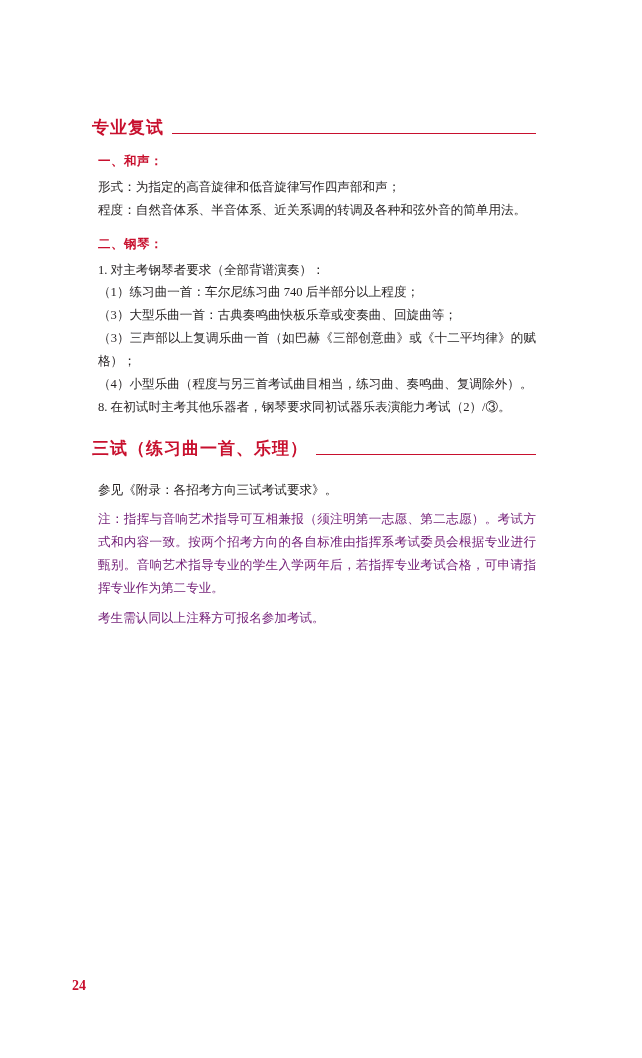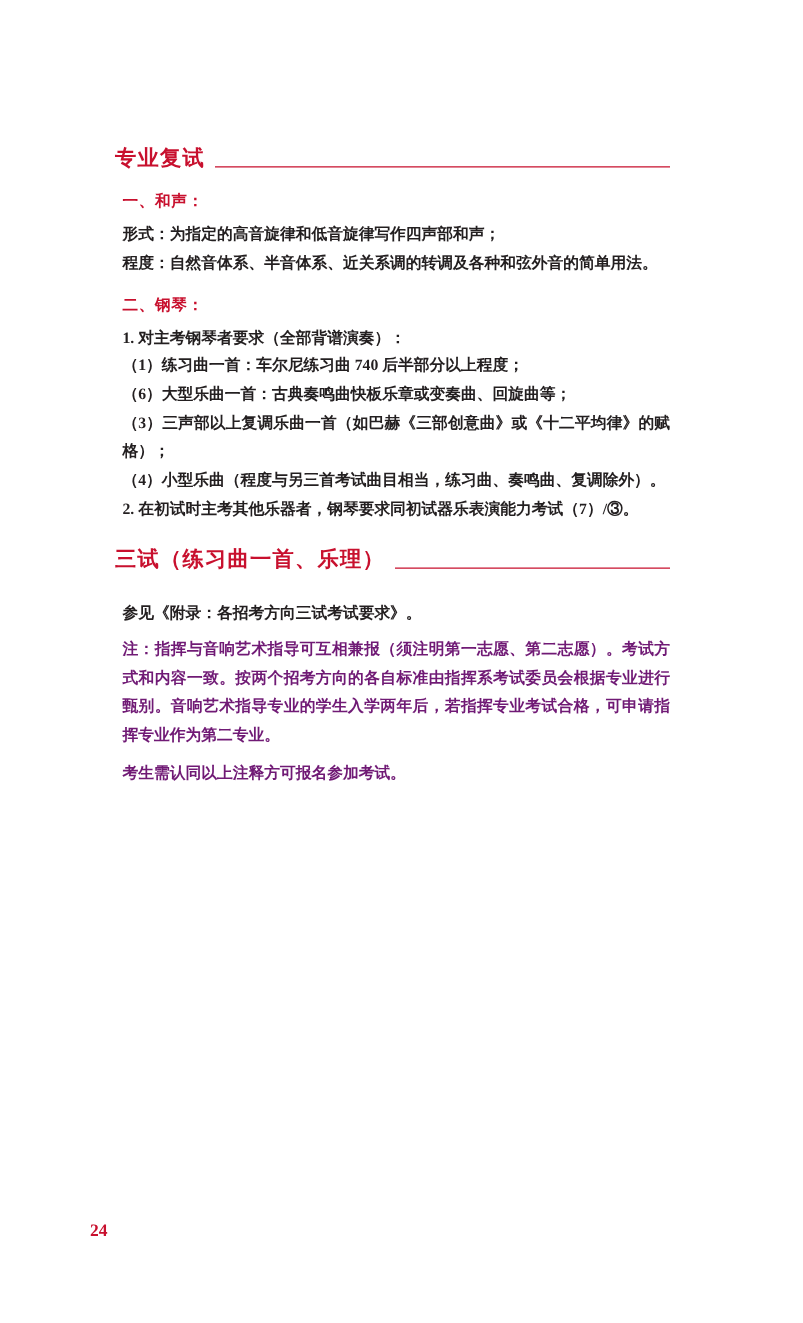--- a/index.html
+++ b/index.html
@@ -64,21 +64,20 @@
     margin: 14px 0 6px 6px;
     letter-spacing: 0.5px;
   }
 
   .para {
     font-size: 12.6px;
     line-height: 1.82;
     margin: 0 0 0 6px;
     text-align: justify;
     color: #231f20;
-    font-weight: bold;
   }
   .para.red {
     color: #701a75;
   }
   .spacer-sm { height: 7px; }
   .spacer-lg { height: 20px; }
 
   
   .page-number {
     position: absolute;
@@ -101,24 +100,24 @@
       <div class="rule"></div>
     </div>
 
     <div class="sub-head">一、和声：</div>
     <p class="para">形式：为指定的高音旋律和低音旋律写作四声部和声；</p>
     <p class="para">程度：自然音体系、半音体系、近关系调的转调及各种和弦外音的简单用法。</p>
 
     <div class="sub-head">二、钢琴：</div>
     <p class="para">1. 对主考钢琴者要求（全部背谱演奏）：</p>
     <p class="para">（1）练习曲一首：车尔尼练习曲 740 后半部分以上程度；</p>
-    <p class="para">（6）大型乐曲一首：古典奏鸣曲快板乐章或变奏曲、回旋曲等；</p>
+    <p class="para">（3）大型乐曲一首：古典奏鸣曲快板乐章或变奏曲、回旋曲等；</p>
     <p class="para">（3）三声部以上复调乐曲一首（如巴赫《三部创意曲》或《十二平均律》的赋格）；</p>
     <p class="para">（4）小型乐曲（程度与另三首考试曲目相当，练习曲、奏鸣曲、复调除外）。</p>
-    <p class="para">2. 在初试时主考其他乐器者，钢琴要求同初试器乐表演能力考试（7）/③。</p>
+    <p class="para">8. 在初试时主考其他乐器者，钢琴要求同初试器乐表演能力考试（2）/③。</p>
 
     <div class="spacer-lg"></div>
 
     <div class="section-head">
       <div class="title">三试（练习曲一首、乐理）</div>
       <div class="rule"></div>
     </div>
 
     <div class="spacer-sm"></div>
     <p class="para">参见《附录：各招考方向三试考试要求》。</p>

